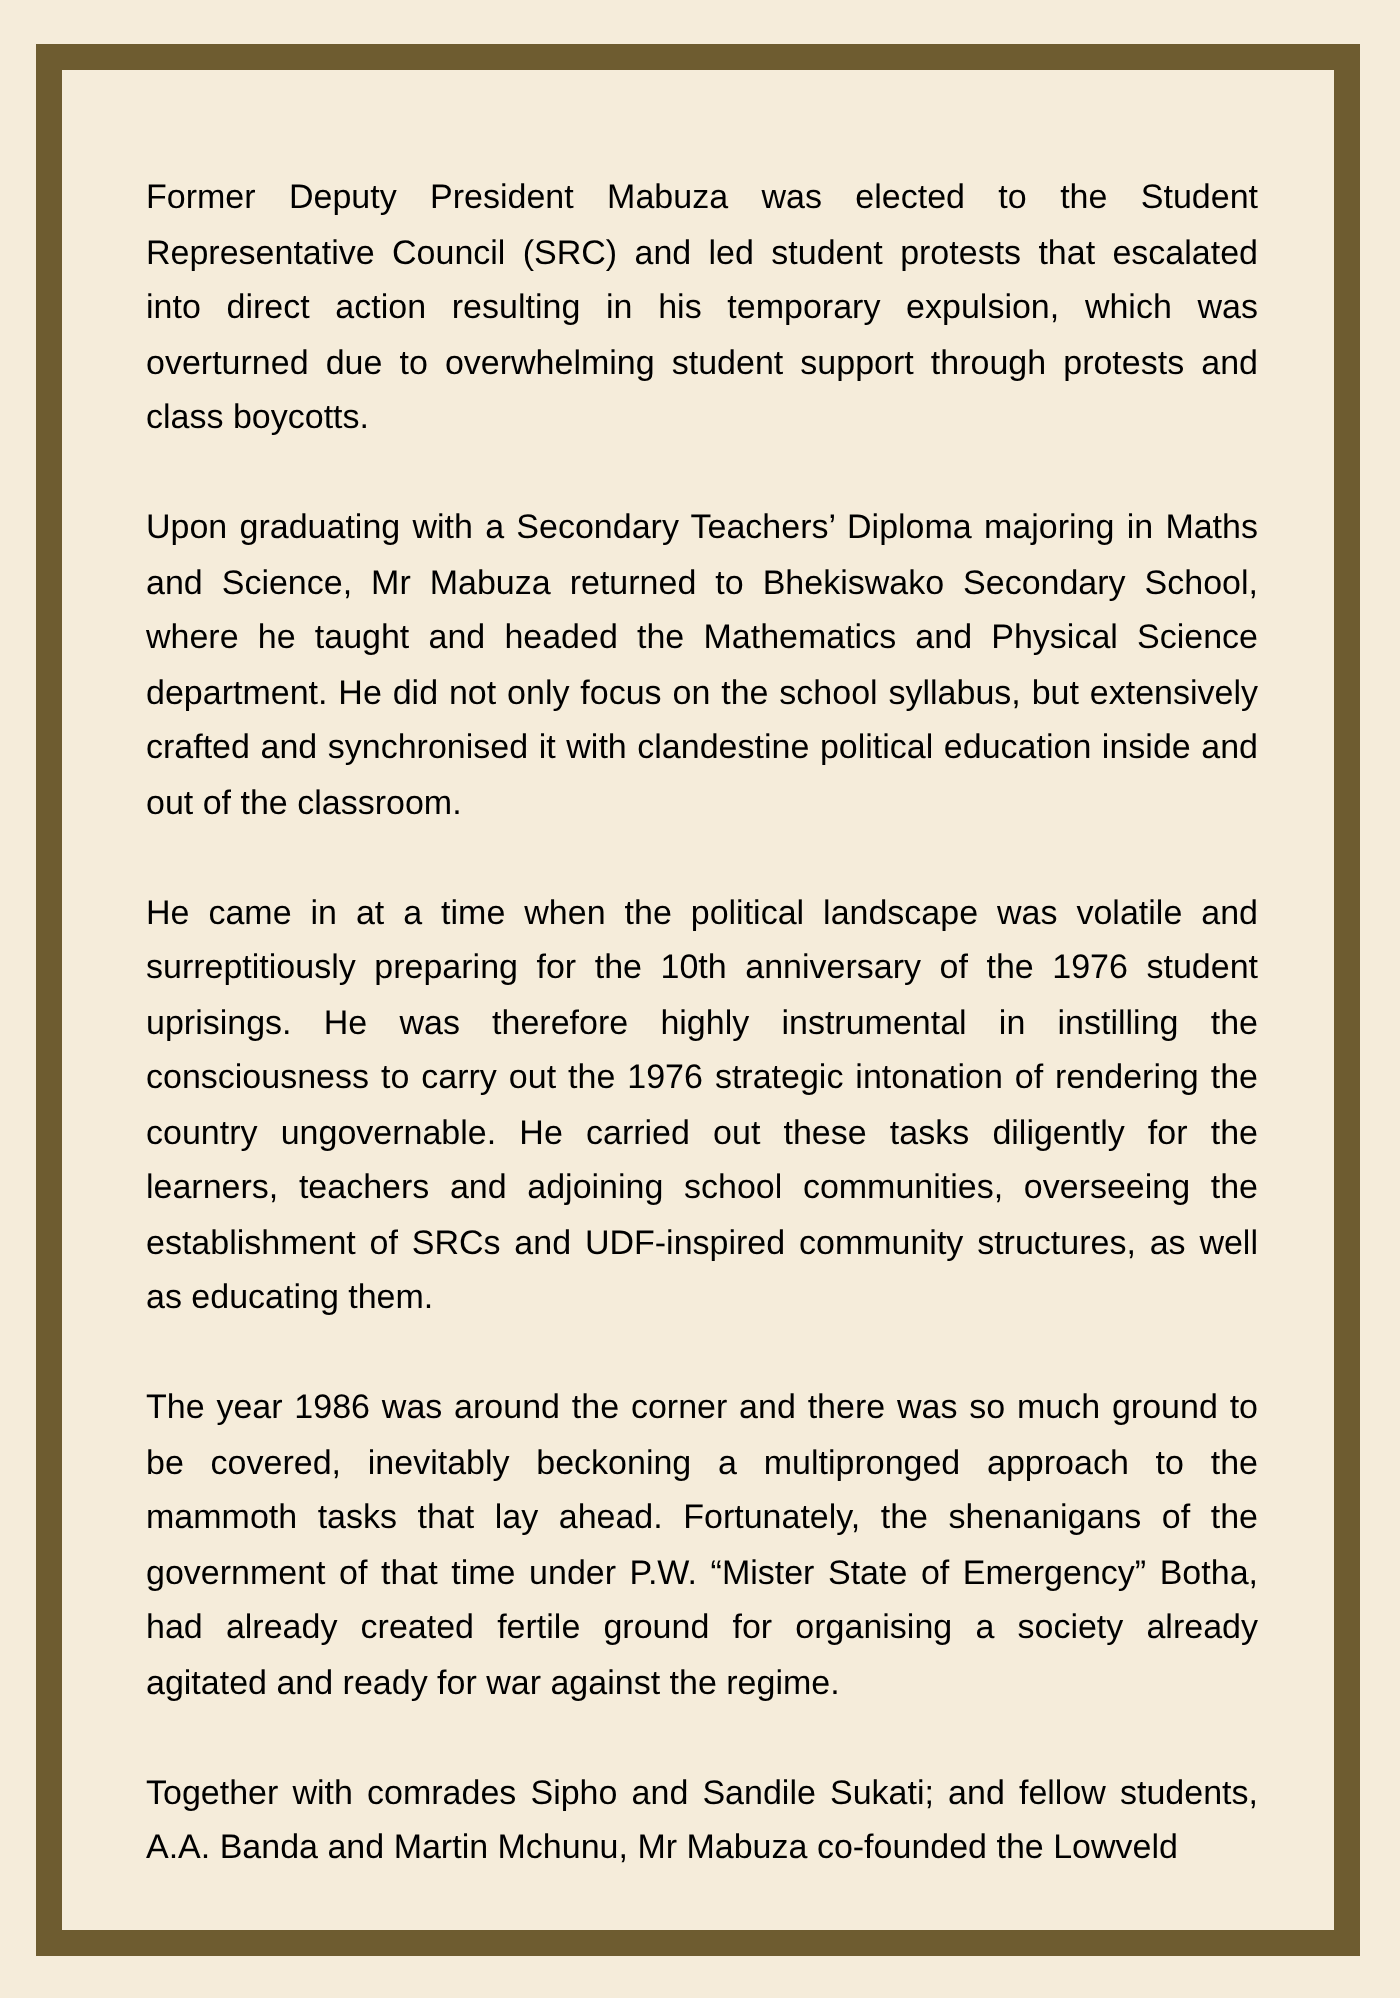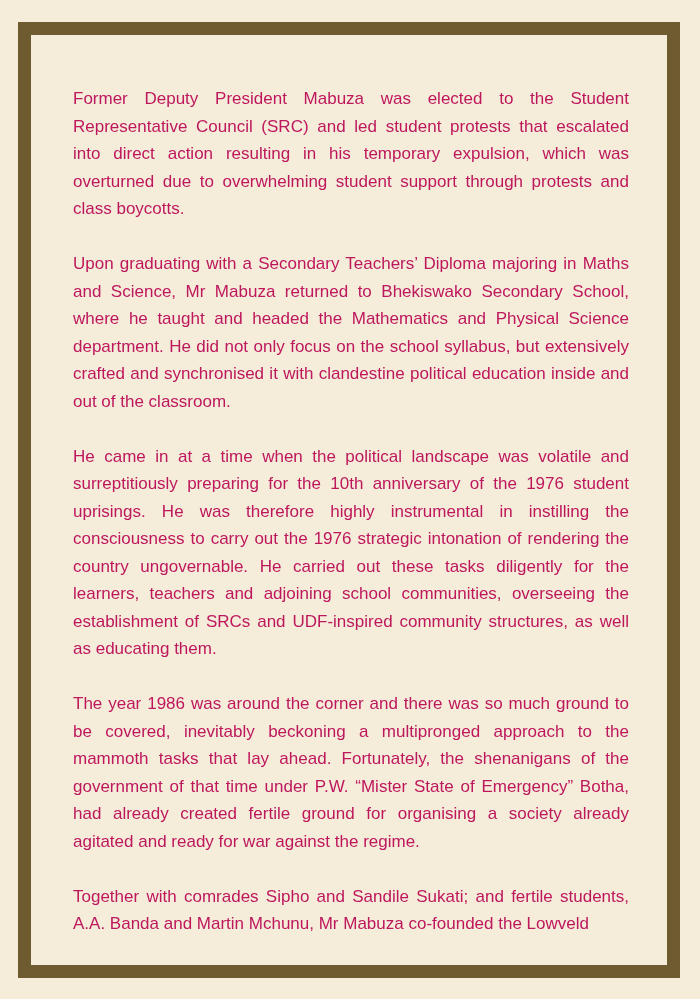--- a/index.html
+++ b/index.html
@@ -19,33 +19,33 @@
     width: 662px;
     height: 956px;
     border: 13px solid #6e5c30;
     background: #f5ecda;
   }
   .page-content {
     position: absolute;
     left: 73px;
     top: 85px;
     width: 556px;
-    color: #be185d;
+    color: #000000;
     font-size: 17px;
     line-height: 27.5px;
     text-align: justify;
   }
   .page-content p {
     margin: 0 0 27.5px 0;
   }
 </style>
 </head>
 <body>
 
 <div class="page-frame"></div>
 
 <div class="page-content">
   <p>Former Deputy President Mabuza was elected to the Student Representative Council (SRC) and led student protests that escalated into direct action resulting in his temporary expulsion, which was overturned due to overwhelming student support through protests and class boycotts.</p>
   <p>Upon graduating with a Secondary Teachers’ Diploma majoring in Maths and Science, Mr Mabuza returned to Bhekiswako Secondary School, where he taught and headed the Mathematics and Physical Science department. He did not only focus on the school syllabus, but extensively crafted and synchronised it with clandestine political education inside and out of the classroom.</p>
   <p>He came in at a time when the political landscape was volatile and surreptitiously preparing for the 10th anniversary of the 1976 student uprisings. He was therefore highly instrumental in instilling the consciousness to carry out the 1976 strategic intonation of rendering the country ungovernable. He carried out these tasks diligently for the learners, teachers and adjoining school communities, overseeing the establishment of SRCs and UDF-inspired community structures, as well as educating them.</p>
   <p>The year 1986 was around the corner and there was so much ground to be covered, inevitably beckoning a multipronged approach to the mammoth tasks that lay ahead.  Fortunately, the shenanigans of the government of that time under P.W. “Mister State of Emergency” Botha, had already created fertile ground for organising a society already agitated and ready for war against the regime.</p>
-  <p>Together with comrades Sipho and Sandile Sukati; and fertile students, A.A. Banda and Martin Mchunu, Mr Mabuza co-founded the Lowveld</p>
+  <p>Together with comrades Sipho and Sandile Sukati; and fellow students, A.A. Banda and Martin Mchunu, Mr Mabuza co-founded the Lowveld</p>
 </div>
 
 </body></html>

